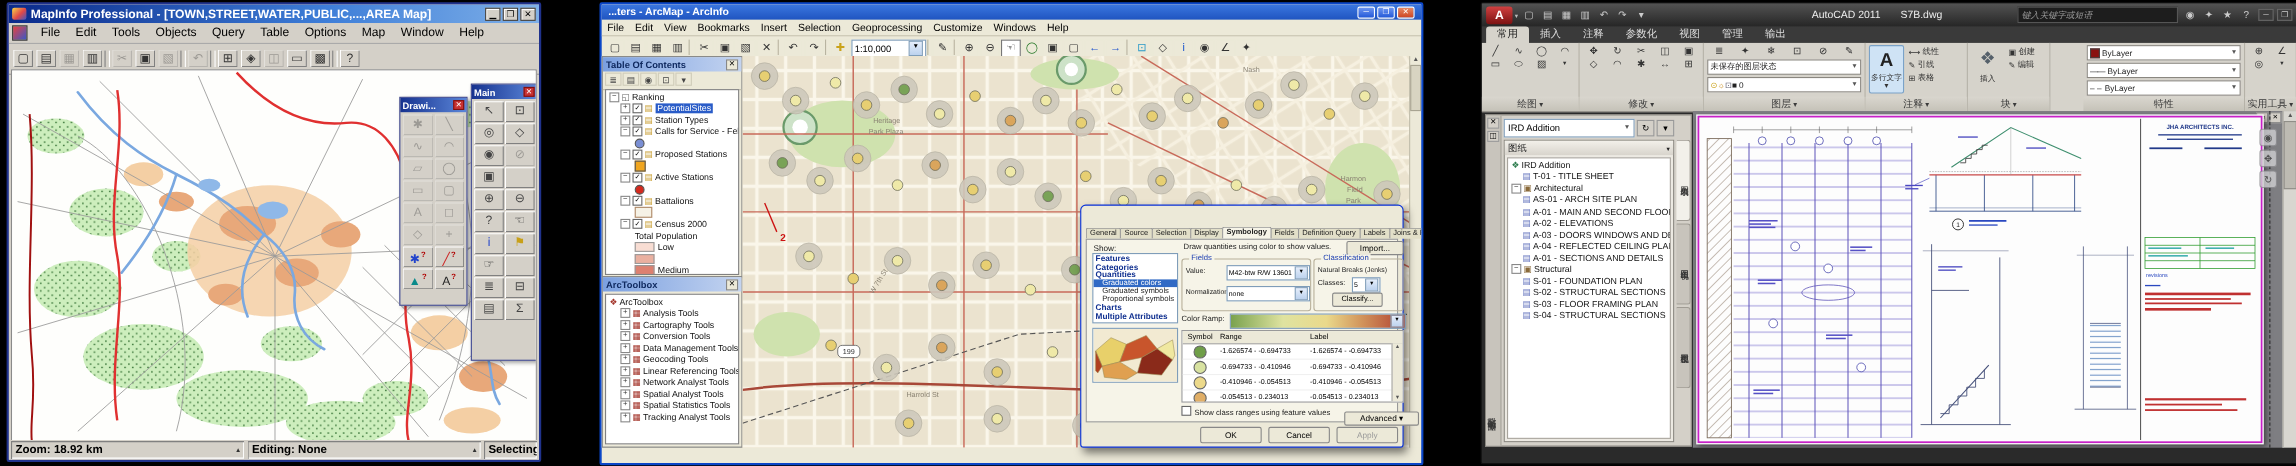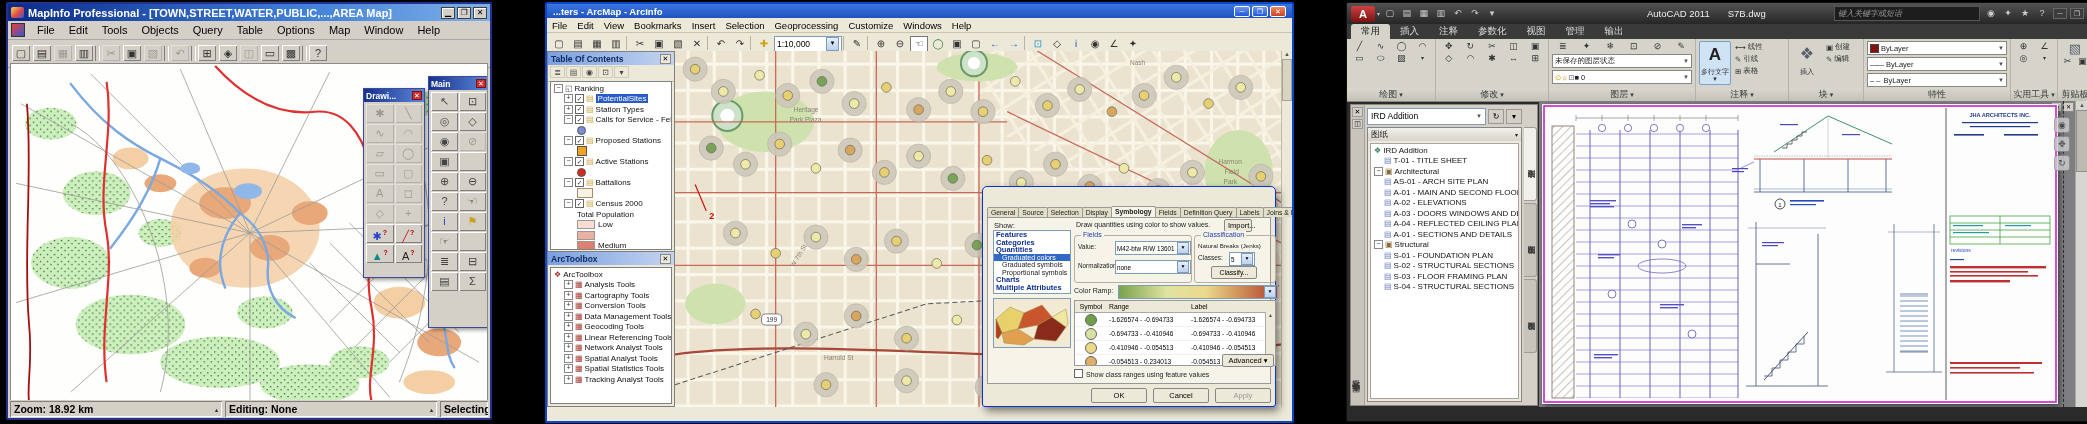--- a/index.html
+++ b/index.html
@@ -865,21 +865,21 @@
           <rect width="76" height="48" fill="#f2ead2"></rect>
           <path d="M2 20 L16 8 L30 14 L24 30 L8 34 Z" fill="#e8d06a" stroke="#9a8a50" stroke-width="0.5"></path>
           <path d="M30 14 L48 6 L58 18 L44 26 L24 30 Z" fill="#c8552c" stroke="#9a8a50" stroke-width="0.5"></path>
           <path d="M44 26 L58 18 L72 28 L62 42 L40 40 Z" fill="#8a2a1a" stroke="#9a8a50" stroke-width="0.5"></path>
           <path d="M8 34 L24 30 L40 40 L30 46 L10 44 Z" fill="#e0a050" stroke="#9a8a50" stroke-width="0.5"></path>
           <path d="M58 18 L72 10 L74 24 L72 28 Z" fill="#f0e8a0" stroke="#9a8a50" stroke-width="0.5"></path>
           <path d="M2 20 L8 34 L4 40 L2 38 Z" fill="#b04020" stroke="#9a8a50" stroke-width="0.5"></path>
         </svg>
       </div>
       <span class="dsm" style="left:88px;top:3px;font-size:7px;">Draw quantities using color to show values.</span>
-      <button class="dbtn" style="position:absolute;left:236px;top:1px;width:28px;">Import...</button>
+      <button class="dbtn" style="position:absolute;left:236px;top:1px;width:52px;">Import...</button>
 
       <div class="dgroup" style="left:86px;top:17px;width:116px;height:46px;">
         <span class="dglab">Fields</span>
         <span class="dsm" style="left:3px;top:7px;font-size:6.5px;">Value:</span>
         <div class="combo" style="position:absolute;left:40px;top:5px;width:72px;">
           <span>M42-btw R/W 13601</span>
             <span class="da">▼</span>
         </div>
         <span class="dsm" style="left:3px;top:26px;font-size:6.3px;">Normalization:</span>
         <div class="combo" style="position:absolute;left:40px;top:24px;width:72px;">
@@ -947,21 +947,21 @@
           </div>
         <div class="dvscroll">
             <span>▲</span>
             <span style="margin-top:auto;">▼</span>
           </div>
       </div>
 
       <span class="dsm" style="left:86px;top:151px;font-size:7px;">
         <span class="chk7"></span><span>Show class ranges using feature values</span>
       </span>
-      <button class="dbtn" style="position:absolute;left:234px;top:136px;width:52px;">
+      <button class="dbtn" style="position:absolute;left:234px;top:156px;width:68px;">
         <span>Advanced</span> ▾
       </button>
     </div>
     <div class="dfoot">
       <button class="dbtn">OK</button>
       <button class="dbtn">Cancel</button>
       <button class="dbtn" disabled="">Apply</button>
     </div>
   </div>
 
@@ -1099,21 +1099,21 @@
             <span>▣</span>
             <span>创建</span>
           </div>
         <div class="minirow">
             <span>✎</span>
             <span>编辑</span>
           </div>
       </div>
       <div class="rl" data-caret="1">块</div>
     </div>
-    <div class="rp" style="width:146px;">
+    <div class="rp" style="width:146px;margin-left:30px;">
       <div class="rc">
         <div class="rcombo" style="margin-top:0;">
           <span class="csq"></span>
           <span>ByLayer</span>
             <span class="da">▼</span>
         </div>
         <div class="rcombo">
           <span style="letter-spacing:-1px;">——</span>
           <span style="margin-left:3px;">ByLayer</span>
             <span class="da">▼</span>

